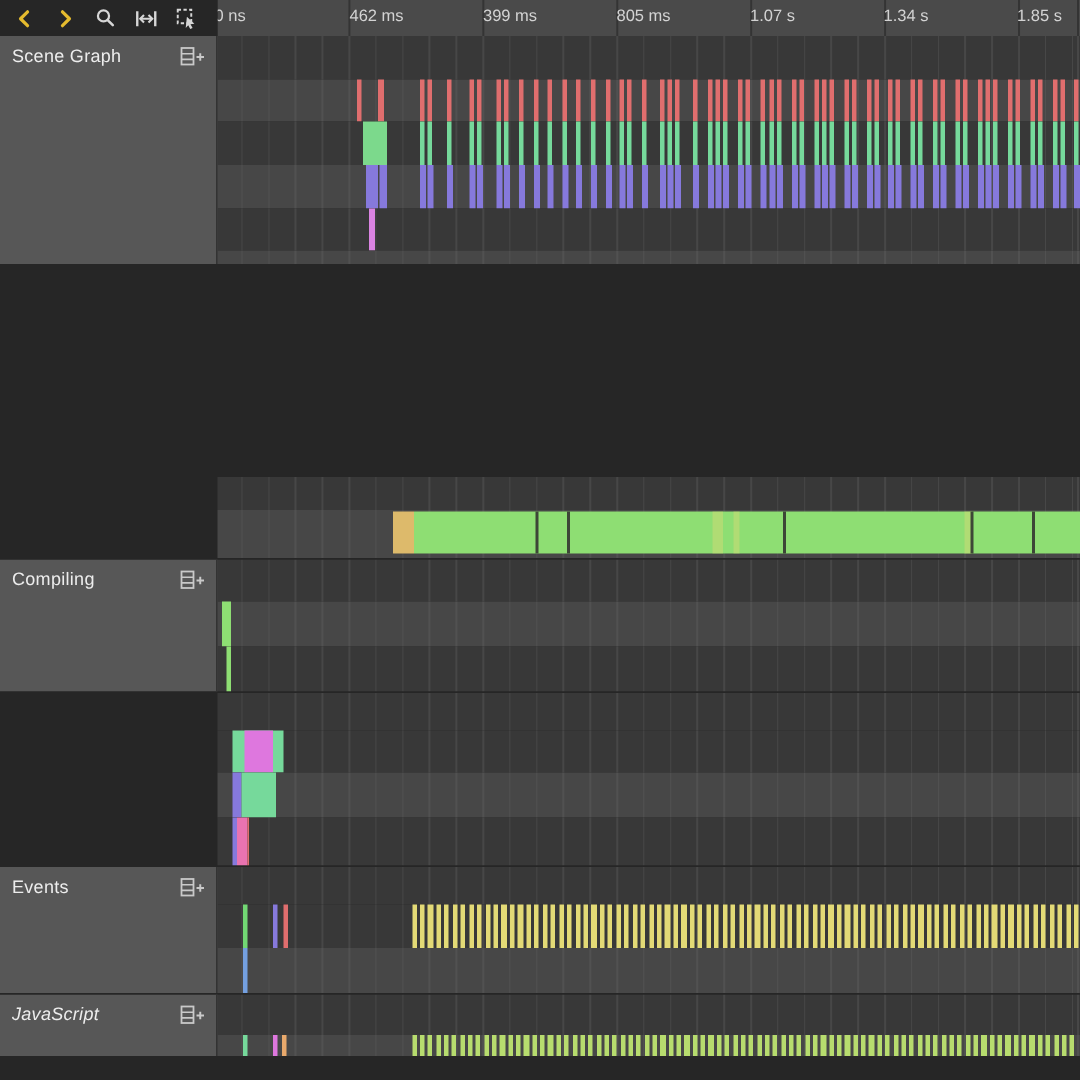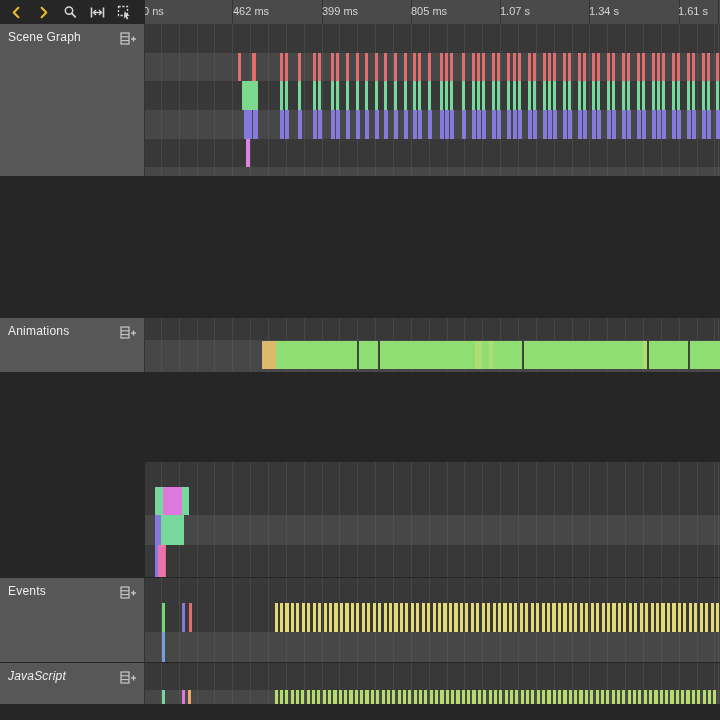--- a/index.html
+++ b/index.html
@@ -72,21 +72,21 @@
     </span>
   </div>
 
   <div class="ruler" id="ruler">
       <span class="ruler-label" style="left: -2px;">0 ns</span>
       <span class="ruler-label" style="left: 88px;">462 ms</span>
       <span class="ruler-label" style="left: 177px;">399 ms</span>
       <span class="ruler-label" style="left: 266px;">805 ms</span>
       <span class="ruler-label" style="left: 355px;">1.07 s</span>
       <span class="ruler-label" style="left: 444px;">1.34 s</span>
-      <span class="ruler-label" style="left: 533px;">1.61 s</span>
+      <span class="ruler-label" style="left: 533px;">1.85 s</span>
     </div>
 
   <div id="timeline">
       <div class="section" style="top: 0px; height: 152px;">
         <div class="side">
           <span class="side-label">Scene Graph</span>
           <span class="expand-icon"><svg width="17" height="13" viewBox="0 0 17 13">
               <rect x="1" y="1" width="8" height="11" fill="none" stroke="currentColor" stroke-width="1.2"></rect>
               <line x1="1" y1="4.8" x2="9" y2="4.8" stroke="currentColor" stroke-width="1.1"></line>
               <line x1="1" y1="8.6" x2="9" y2="8.6" stroke="currentColor" stroke-width="1.1"></line>
@@ -275,43 +275,54 @@
             <div class="bar" style="left: 562px; width: 3.6px; top: 0px; height: 29px; background: rgb(134, 121, 220);"></div>
             <div class="bar" style="left: 571px; width: 3.6px; top: 0px; height: 29px; background: rgb(134, 121, 220);"></div>
           </div>
           <div class="trow dark" style="top: 115px; height: 28px;">
             <div class="bar" style="left: 101px; width: 3.5px; top: 0px; height: 28px; background: rgb(219, 132, 226);"></div>
           </div>
           <div class="trow light" style="top: 143px; height: 9px;"></div>
         </div>
       </div>
       <div class="section" style="top: 294px; height: 54px;">
-        <div class="side">
-          <span class="side-label">Animations</span>
-          <span class="expand-icon"><svg width="17" height="13" viewBox="0 0 17 13">
-              <rect x="1" y="1" width="8" height="11" fill="none" stroke="currentColor" stroke-width="1.2"></rect>
-              <line x1="1" y1="4.8" x2="9" y2="4.8" stroke="currentColor" stroke-width="1.1"></line>
-              <line x1="1" y1="8.6" x2="9" y2="8.6" stroke="currentColor" stroke-width="1.1"></line>
-              <line x1="13.5" y1="4.5" x2="13.5" y2="9.5" stroke="currentColor" stroke-width="1.3"></line>
-              <line x1="11" y1="7" x2="16" y2="7" stroke="currentColor" stroke-width="1.3"></line>
-            </svg></span>
-        </div>
         <div class="track">
           <div class="trow dark" style="top: 0px; height: 22px;"></div>
           <div class="trow light" style="top: 22px; height: 32px;">
             <div class="bar" style="left: 117px; width: 14px; top: 1px; height: 28px; background: rgb(221, 186, 107);"></div>
             <div class="bar" style="left: 131px; width: 444px; top: 1px; height: 28px; background: rgb(142, 222, 115);"></div>
             <div class="bar" style="left: 330px; width: 7px; top: 1px; height: 28px; background: rgba(227, 218, 118, 0.4);"></div>
             <div class="bar" style="left: 344px; width: 4px; top: 1px; height: 28px; background: rgba(227, 218, 118, 0.4);"></div>
             <div class="bar" style="left: 498px; width: 5px; top: 1px; height: 28px; background: rgba(227, 218, 118, 0.4);"></div>
             <div class="bar" style="left: 212px; width: 2px; top: 1px; height: 28px; background: rgb(61, 70, 55);"></div>
             <div class="bar" style="left: 233px; width: 2px; top: 1px; height: 28px; background: rgb(61, 70, 55);"></div>
             <div class="bar" style="left: 377px; width: 2px; top: 1px; height: 28px; background: rgb(61, 70, 55);"></div>
             <div class="bar" style="left: 502px; width: 2px; top: 1px; height: 28px; background: rgb(61, 70, 55);"></div>
             <div class="bar" style="left: 543px; width: 2px; top: 1px; height: 28px; background: rgb(61, 70, 55);"></div>
+          </div>
+        </div>
+      </div>
+      <div class="section" style="top: 349px; height: 88px;">
+        <div class="side">
+          <span class="side-label">Compiling</span>
+          <span class="expand-icon"><svg width="17" height="13" viewBox="0 0 17 13">
+              <rect x="1" y="1" width="8" height="11" fill="none" stroke="currentColor" stroke-width="1.2"></rect>
+              <line x1="1" y1="4.8" x2="9" y2="4.8" stroke="currentColor" stroke-width="1.1"></line>
+              <line x1="1" y1="8.6" x2="9" y2="8.6" stroke="currentColor" stroke-width="1.1"></line>
+              <line x1="13.5" y1="4.5" x2="13.5" y2="9.5" stroke="currentColor" stroke-width="1.3"></line>
+              <line x1="11" y1="7" x2="16" y2="7" stroke="currentColor" stroke-width="1.3"></line>
+            </svg></span>
+        </div>
+        <div class="track">
+          <div class="trow dark" style="top: 0px; height: 28px;"></div>
+          <div class="trow light" style="top: 28px; height: 30px;">
+            <div class="bar" style="left: 3px; width: 6px; top: 0px; height: 30px; background: rgb(142, 222, 115);"></div>
+          </div>
+          <div class="trow dark" style="top: 58px; height: 30px;">
+            <div class="bar" style="left: 5.5px; width: 3px; top: 0px; height: 30px; background: rgb(142, 222, 115);"></div>
           </div>
         </div>
       </div>
       <div class="section" style="top: 438px; height: 115px;">
         <div class="track">
           <div class="trow dark" style="top: 0px; height: 25px;"></div>
           <div class="trow dark" style="top: 25px; height: 28px;">
             <div class="bar" style="left: 10px; width: 34px; top: 0px; height: 28px; background: rgb(118, 217, 155);"></div>
             <div class="bar" style="left: 18px; width: 19px; top: 0px; height: 28px; background: rgb(222, 119, 222);"></div>
           </div>

